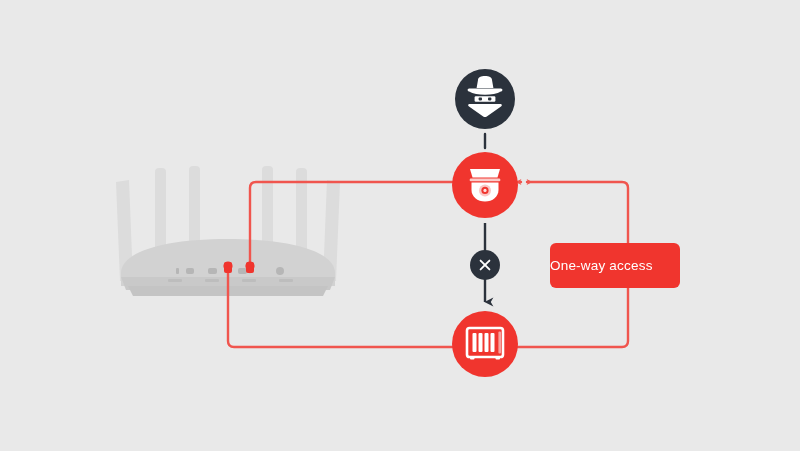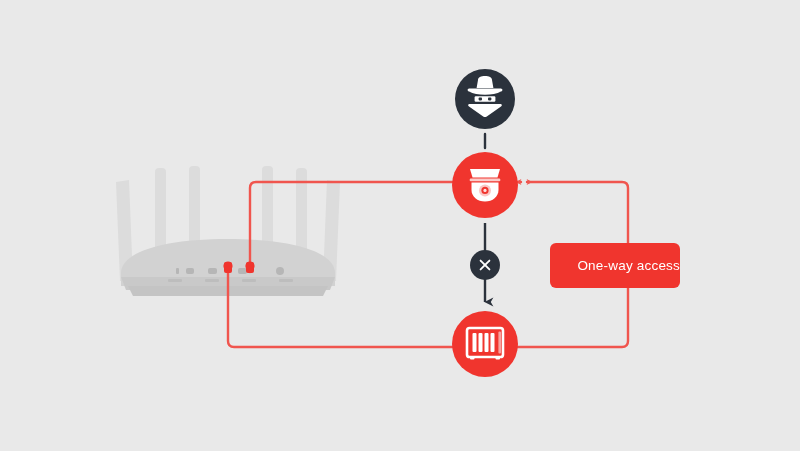--- a/index.html
+++ b/index.html
@@ -23,21 +23,21 @@
     left: 0;
     top: 0;
     width: 800px;
     height: 451px;
   }
   .label-box {
     position: absolute;
     box-sizing: border-box;
     display: flex;
     align-items: center;
-    justify-content: flex-end;
+    justify-content: flex-start;
     border-radius: 6px;
     color: #ffffff;
     font-size: 13.5px;
     letter-spacing: 0.2px;
     white-space: nowrap;
   }
   #one-way-label {
     left: 550px;
     top: 243px;
     width: 130px;

